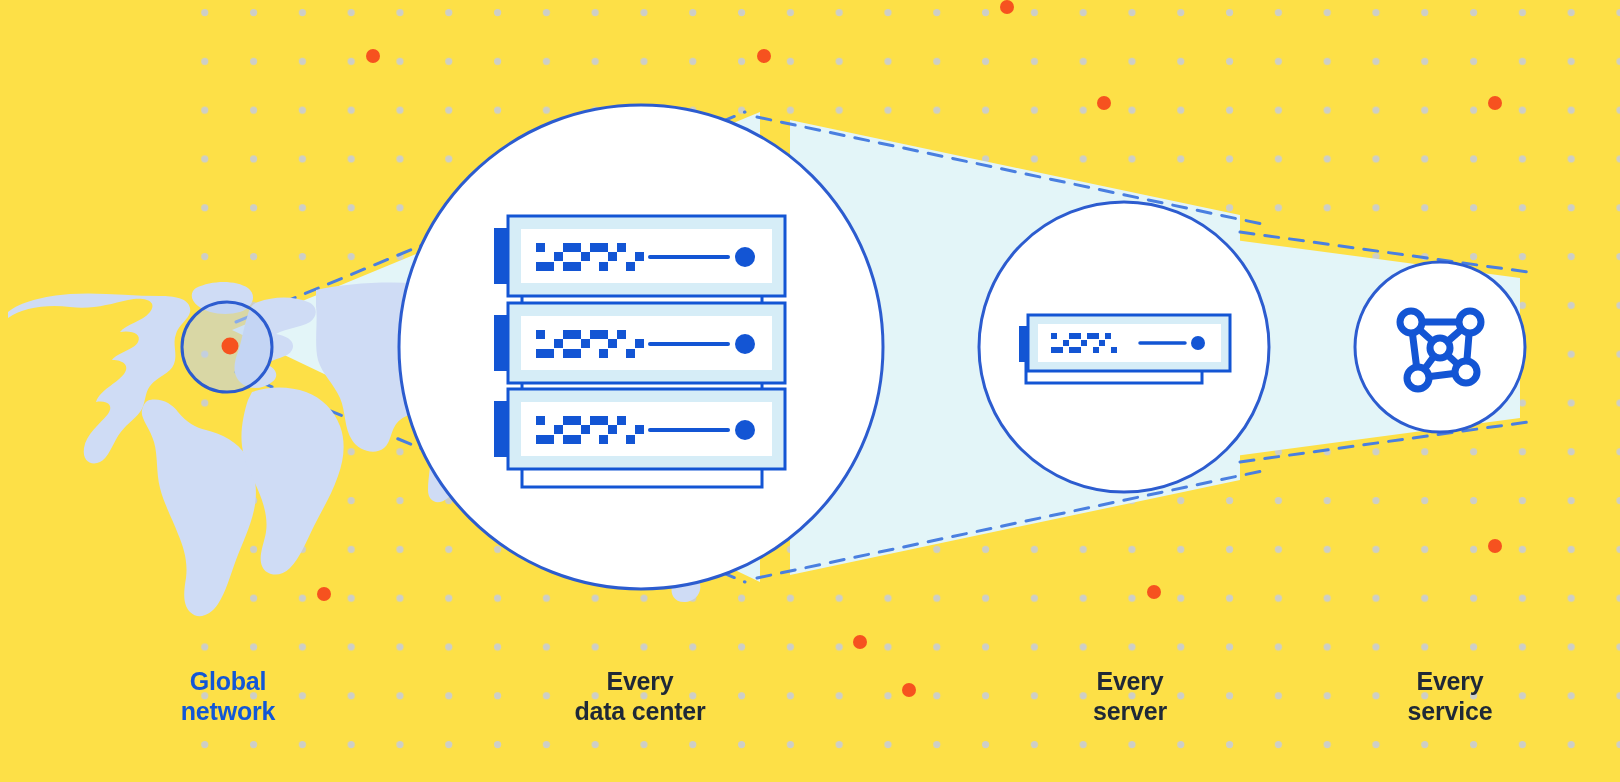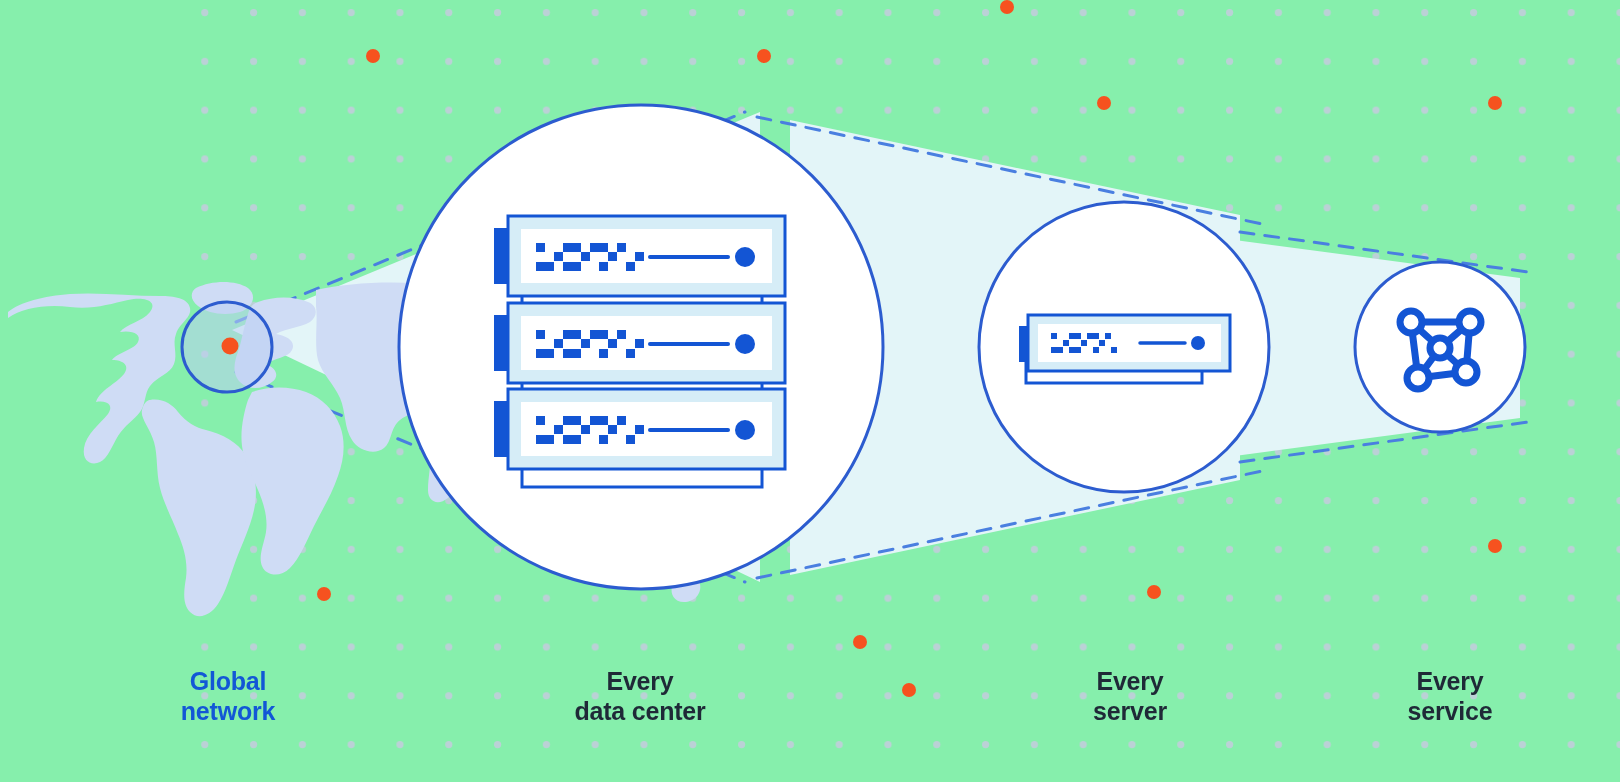--- a/index.html
+++ b/index.html
@@ -8,21 +8,21 @@
     background: #ffffff;
   }
   body {
     font-family: "Liberation Sans", sans-serif;
   }
   #stage {
     position: relative;
     width: 1620px;
     height: 782px;
     overflow: hidden;
-    background: #86efac;
+    background: #fde047;
   }
   #dotgrid {
     position: absolute;
     inset: 0;
     z-index: 1;
   }
   #scene {
     position: absolute;
     inset: 0;
     z-index: 2;

